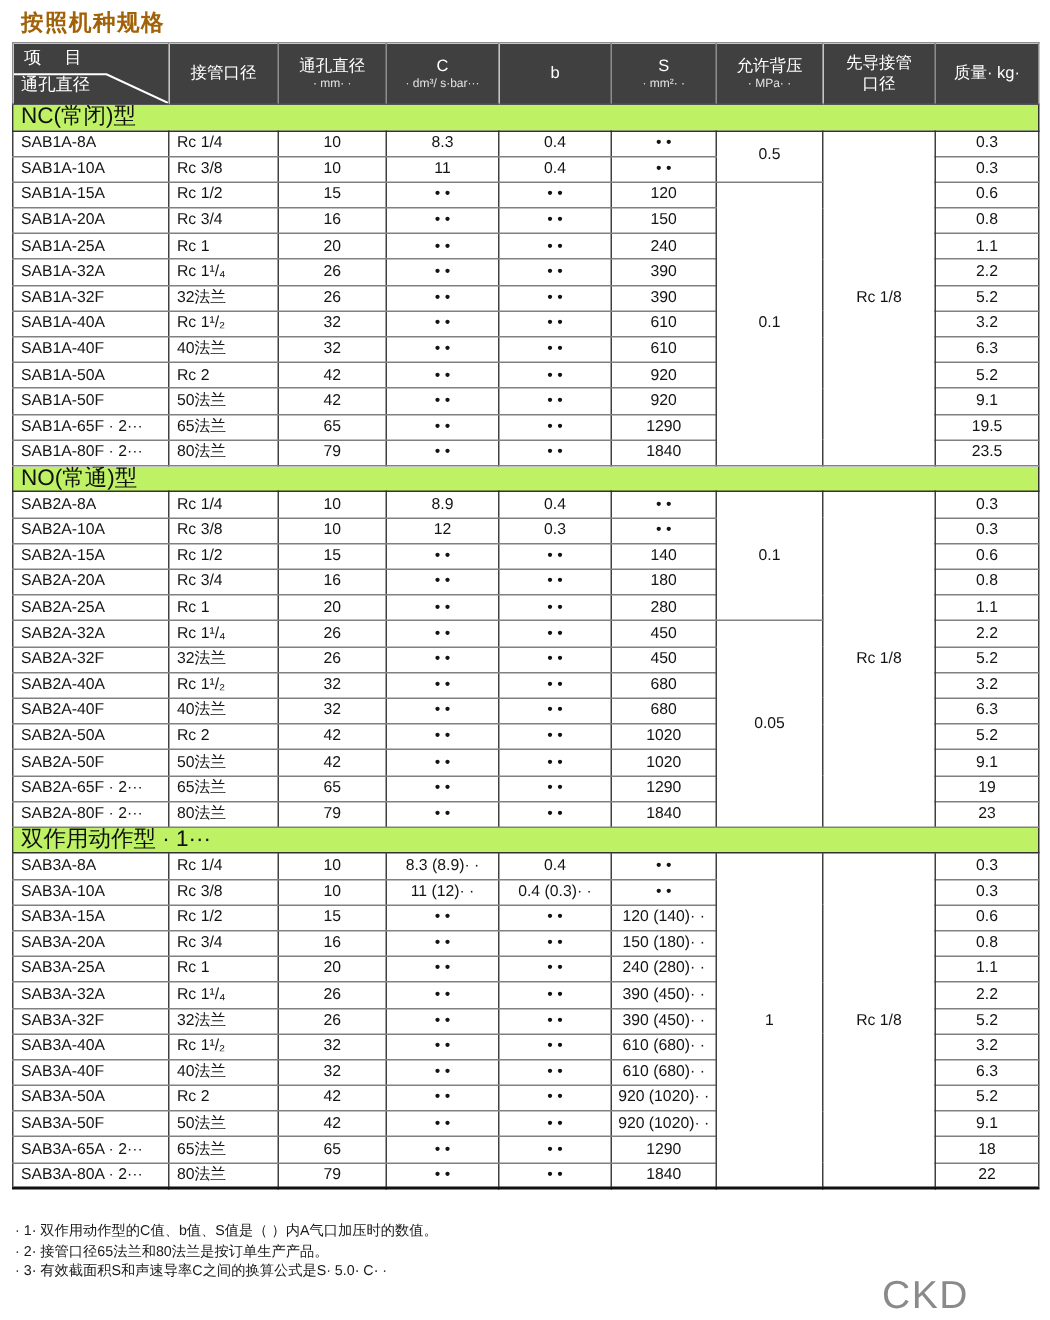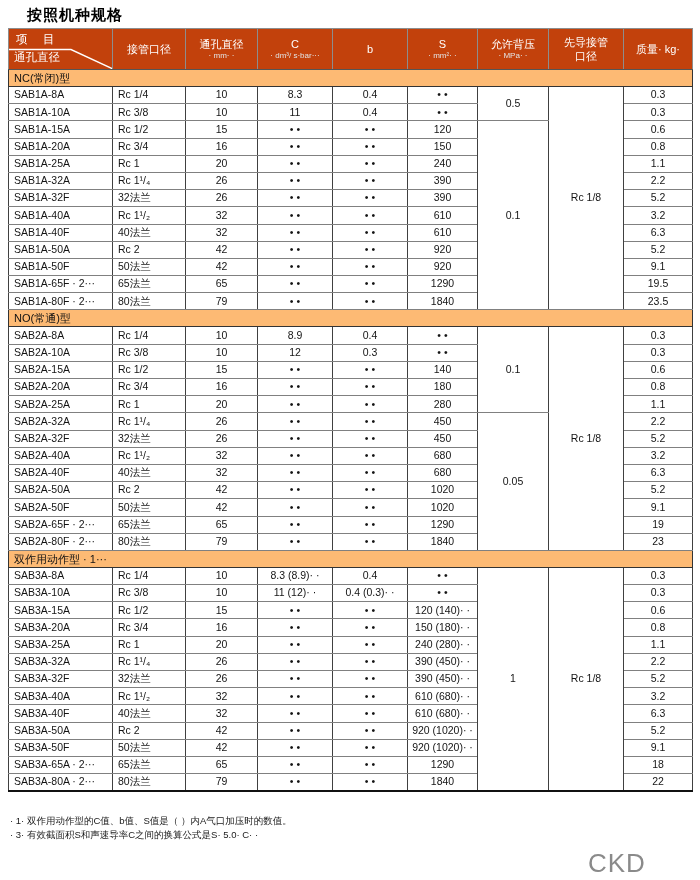--- a/index.html
+++ b/index.html
@@ -1,50 +1,50 @@
 <!DOCTYPE html>
 <html><head>
 <meta charset="utf-8">
 <style>
   html,body{margin:0;padding:0;}
   body{
     width:700px;height:880px;background:#ffffff;position:relative;overflow:hidden;
     font-family:"Liberation Sans","DejaVu Sans",sans-serif;color:#161616;
   }
   .page-title{
-    position:absolute;left:27px;top:6px;font-size:15px;font-weight:bold;
-    color:#000000;letter-spacing:1px;
+    position:absolute;left:14px;top:6px;font-size:15px;font-weight:bold;
+    color:#a16207;letter-spacing:1px;
   }
   table.spec{
     position:absolute;left:8px;top:28px;width:684px;
     border-collapse:collapse;table-layout:fixed;
     border:1.5px solid #222;border-bottom:2.5px solid #111;
   }
   th,td{padding:0;line-height:1.1;font-size:10.5px;overflow:hidden;white-space:nowrap;}
   thead th{
-    background:#c2410c;color:#fff;font-weight:normal;height:40px;
+    background:#404040;color:#fff;font-weight:normal;height:40px;
     border:1px solid #8d8d8d;border-bottom:1px solid #555;
   }
   .hwrap{display:flex;flex-direction:column;justify-content:center;align-items:center;gap:2px;height:40px;}
   .hwrap div{font-size:11px;}
   .hwrap .u{font-size:8px;color:#e3e3e3;}
   th.corner{position:relative;text-align:left;vertical-align:top;}
   .corner-top{font-size:11.5px;padding:4px 0 0 7px;letter-spacing:2px;}
   .corner-bottom{font-size:11.5px;padding:5px 0 0 5px;}
   .corner-svg{position:absolute;left:0;top:0;width:104px;height:40px;}
   tbody td{
     border-top:1px solid #808080;border-bottom:1px solid #808080;
     border-left:1px solid #404040;border-right:1px solid #404040;
     background:#fff;color:#141414;
   }
   tr.drow{height:17.2px;}
   tr.sec{height:17px;}
   tr.sec td{
-    background:#fdba74;border:1px solid #333;text-align:left;
-    padding-left:5px;font-size:11px;color:#111;
+    background:#bef264;border:1px solid #333;text-align:left;
+    padding-left:5px;font-size:15px;color:#111;
   }
   .c-left{text-align:left;padding:0 2px 0 5px;}
   .c-mid{text-align:center;padding:0 1px;}
   .footnotes{position:absolute;left:10px;top:794px;font-size:9.5px;color:#1a1a1a;line-height:13.5px;margin-top:20px;}
   .logo{
     position:absolute;left:588px;top:848px;font-size:26px;font-weight:400;
     color:#8a8a8a;letter-spacing:1px;
   }
 </style>
 </head>
@@ -487,16 +487,17 @@
         <td class="c-mid">• •</td>
         <td class="c-mid">• •</td>
         <td class="c-mid">1840</td>
         <td class="c-mid">22</td>
       </tr>
     </tbody>
 </table>
 
 <div class="footnotes">
   <div>· 1· 双作用动作型的C值、b值、S值是（ ）内A气口加压时的数值。</div>
+  <div>· 2· 接管口径65法兰和80法兰是按订单生产产品。</div>
   <div>· 3· 有效截面积S和声速导率C之间的换算公式是S· 5.0· C· ·</div>
 </div>
 
 <div class="logo">CKD</div>
 
 </body></html>

